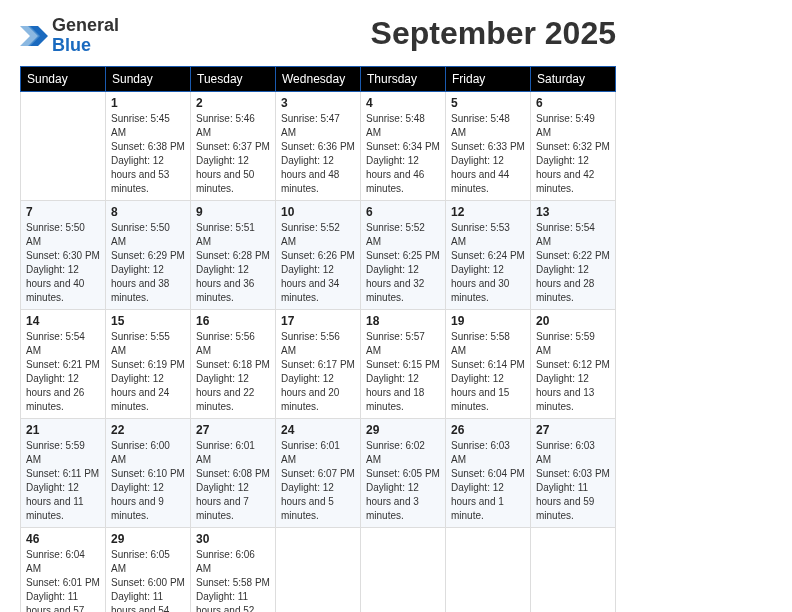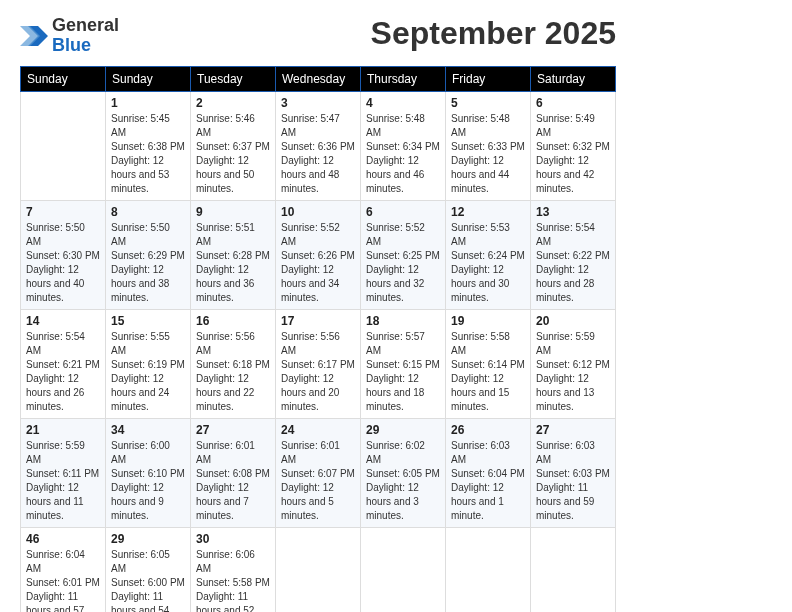--- a/index.html
+++ b/index.html
@@ -212,21 +212,21 @@
             <div class="day-number">20</div>
             <div class="day-info">Sunrise: 5:59 AM<br>Sunset: 6:12 PM<br>Daylight: 12 hours and 13 minutes.</div>
           </td>
         </tr>
         <tr>
           <td>
             <div class="day-number">21</div>
             <div class="day-info">Sunrise: 5:59 AM<br>Sunset: 6:11 PM<br>Daylight: 12 hours and 11 minutes.</div>
           </td>
           <td>
-            <div class="day-number">34</div>
+            <div class="day-number">22</div>
             <div class="day-info">Sunrise: 6:00 AM<br>Sunset: 6:10 PM<br>Daylight: 12 hours and 9 minutes.</div>
           </td>
           <td>
             <div class="day-number">27</div>
             <div class="day-info">Sunrise: 6:01 AM<br>Sunset: 6:08 PM<br>Daylight: 12 hours and 7 minutes.</div>
           </td>
           <td>
             <div class="day-number">24</div>
             <div class="day-info">Sunrise: 6:01 AM<br>Sunset: 6:07 PM<br>Daylight: 12 hours and 5 minutes.</div>
           </td>

